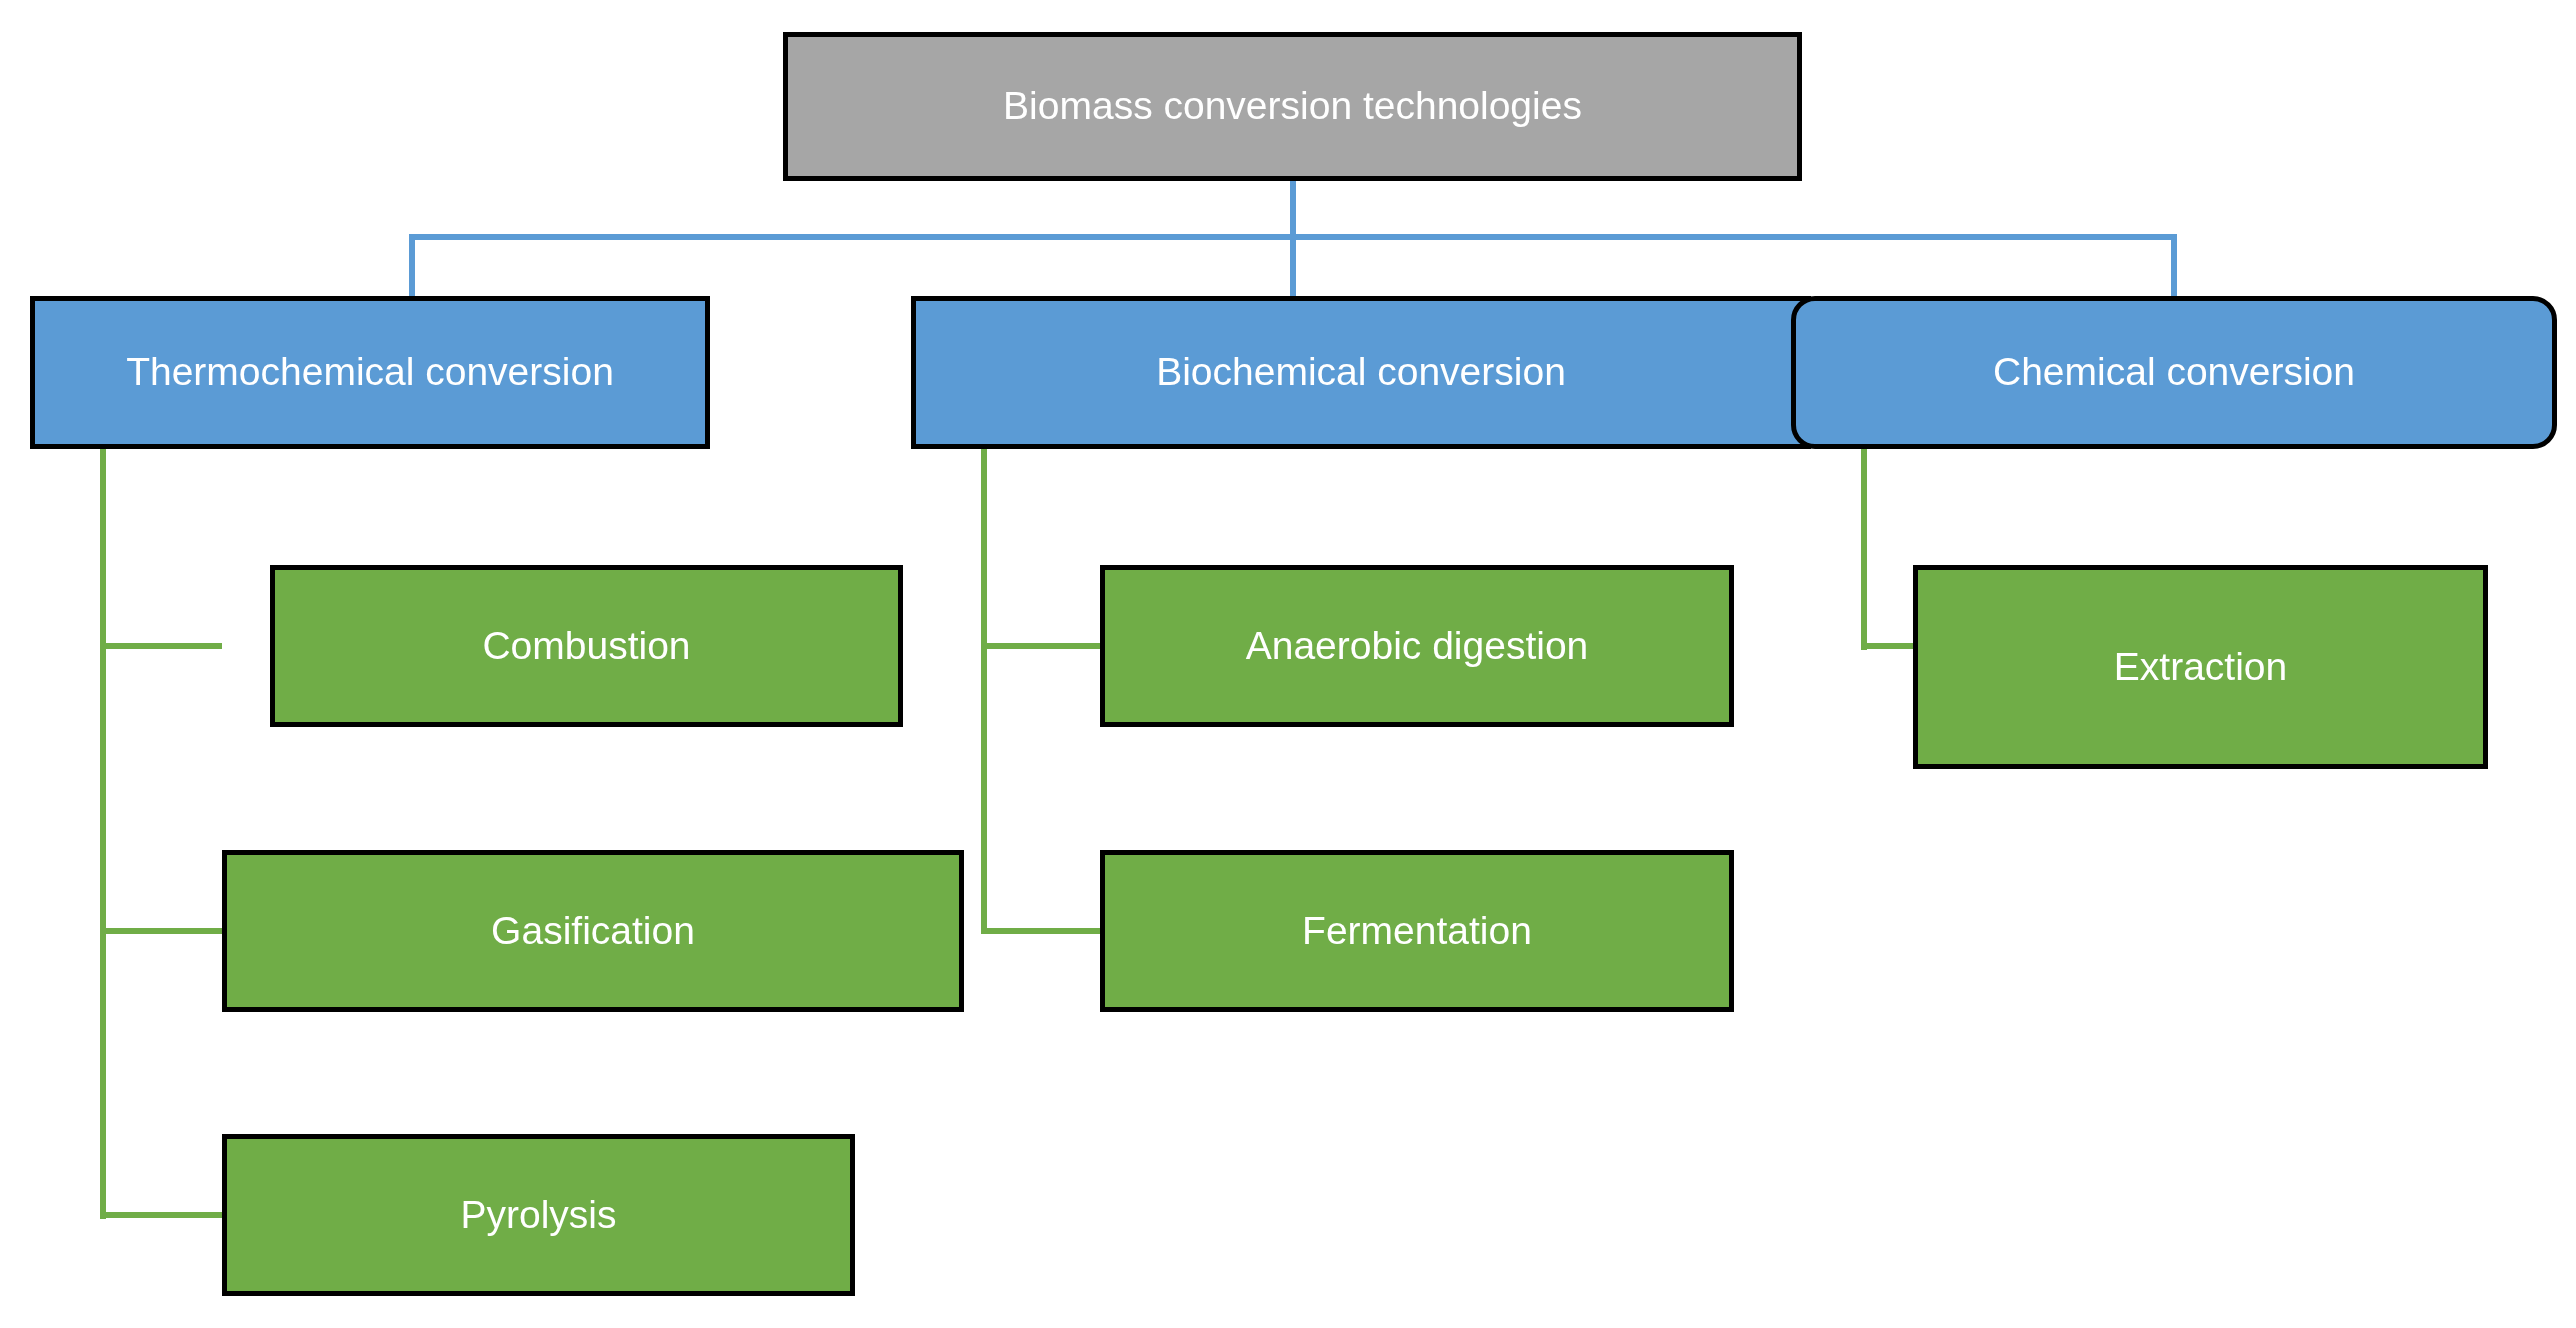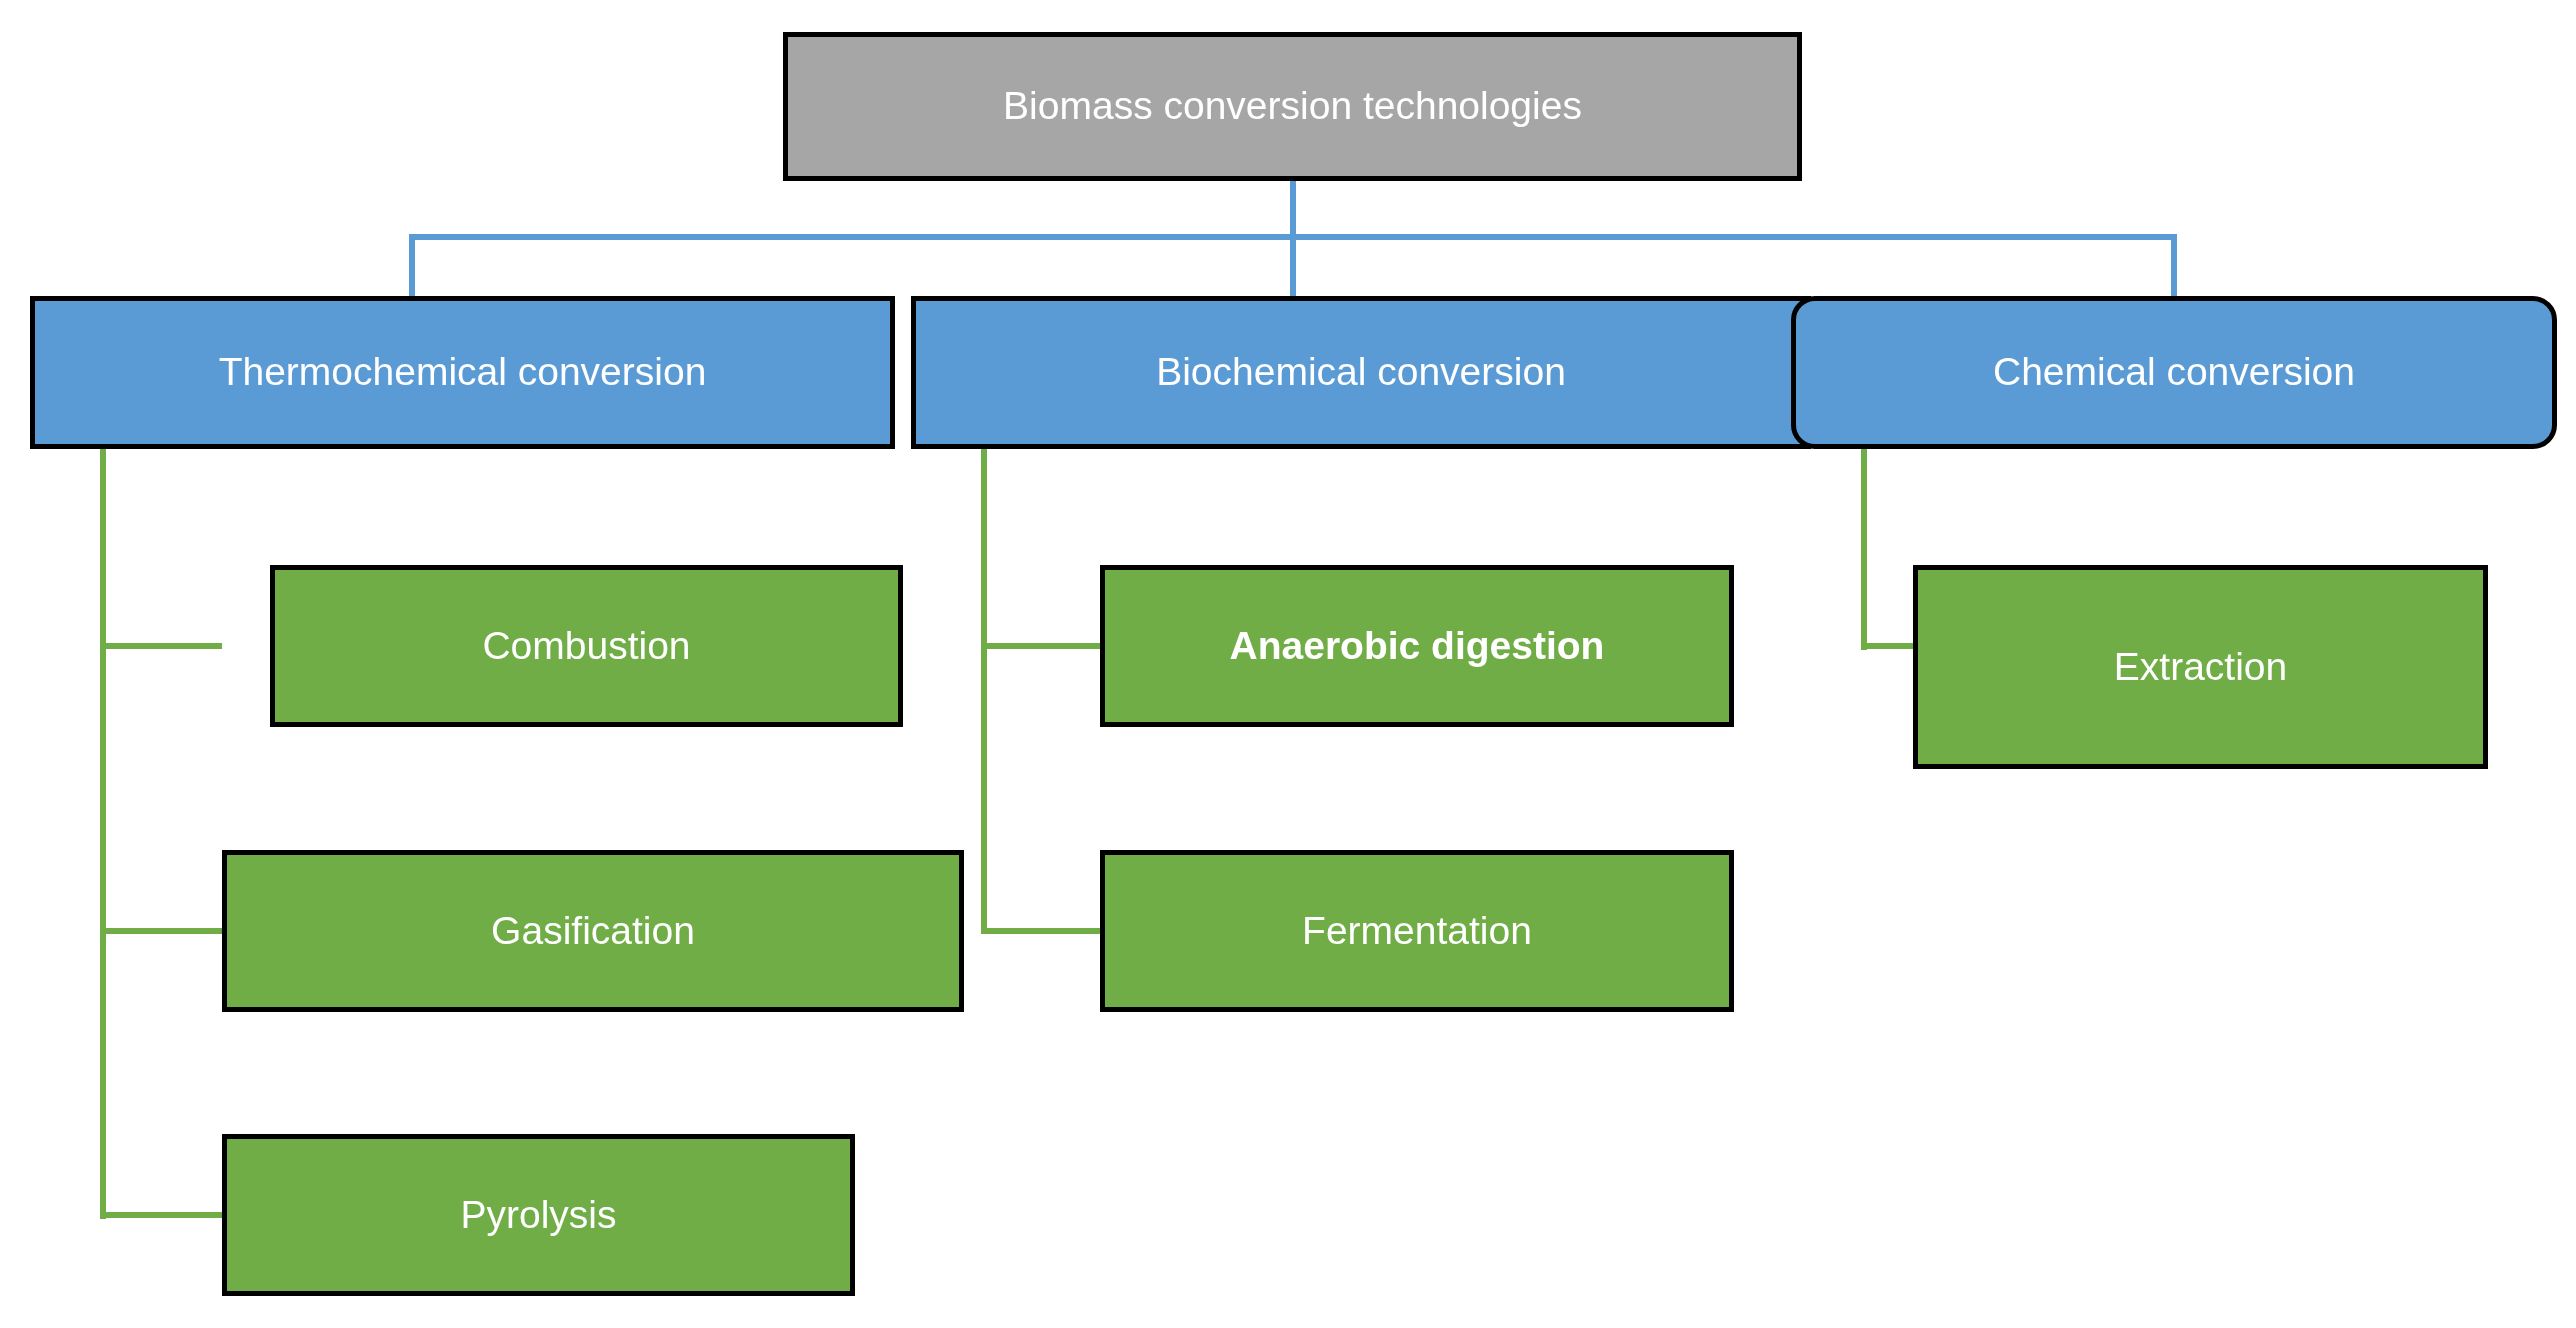--- a/index.html
+++ b/index.html
@@ -59,41 +59,41 @@
   <div class="seg green" style="left:981px; top:643px;  width:119px; height:6.1px;"></div>
   <div class="seg green" style="left:981px; top:928px; width:119px; height:6.1px;"></div>
 
   <div class="seg green" style="left:1861px; top:449px;  width:6.1px;   height:201px;"></div>
   <div class="seg green" style="left:1861px; top:643px;  width:122px; height:6.1px;"></div>
 
   <div class="node root" style="left:783px; top:32px; width:1019px; height:149px;">
     <span>Biomass conversion technologies</span>
   </div>
 
-  <div class="node branch" style="left:30px; top:296px; width:865px; height:153px;">
+  <div class="node branch" style="left:30px; top:296px; width:680px; height:153px;">
     <span>Thermochemical conversion</span>
   </div>
   <div class="node branch" style="left:911px; top:296px; width:900px; height:153px;">
     <span>Biochemical conversion</span>
   </div>
   <div class="node branch" style="left:1791px; top:296px; width:766px; height:153px;border-radius:24px;">
     <span>Chemical conversion</span>
   </div>
 
   <div class="node leaf" style="left:222px; top:565px; width:633px; height:162px;margin-left:48px;">
     <span>Combustion</span>
   </div>
   <div class="node leaf" style="left:222px; top:850px; width:742px; height:162px;">
     <span>Gasification</span>
   </div>
   <div class="node leaf" style="left:222px; top:1134px; width:633px; height:162px;">
     <span>Pyrolysis</span>
   </div>
 
-  <div class="node leaf" style="left:1100px; top:565px; width:634px; height:162px;font-weight:bold;">
+  <div class="node leaf" style="left:1100px; top:565px; width:634px; height:162px;">
     <span>Anaerobic digestion</span>
   </div>
   <div class="node leaf" style="left:1100px; top:850px; width:634px; height:162px;">
     <span>Fermentation</span>
   </div>
 
   <div class="node leaf" style="left:1913px; top:565px; width:575px; height:204px;">
     <span>Extraction</span>
   </div>
 

